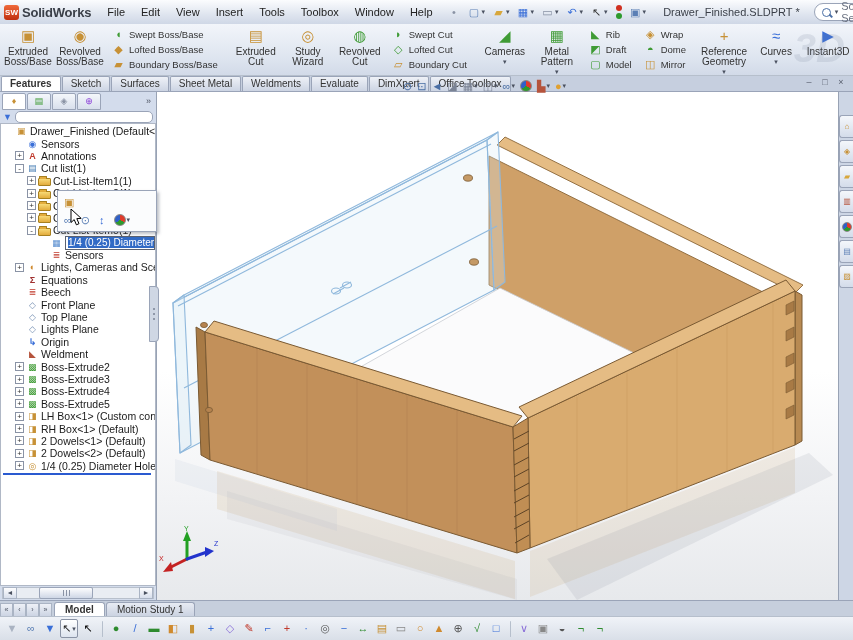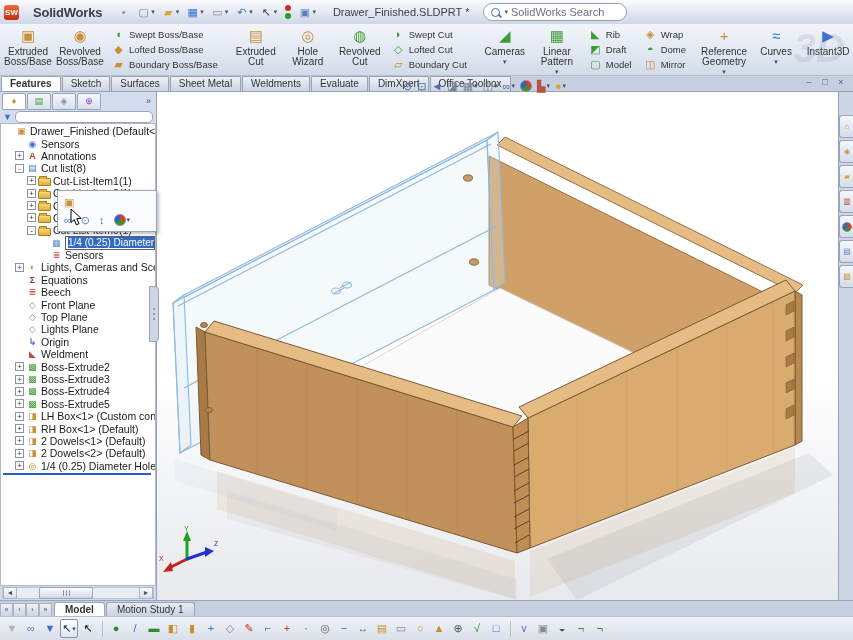--- a/index.html
+++ b/index.html
@@ -3,21 +3,21 @@
 <meta charset="utf-8">
 <style>
   html,body{margin:0;padding:0;}
   body{width:853px;height:640px;position:relative;overflow:hidden;
        font-family:"Liberation Sans",sans-serif;background:#dfe5ee;font-size:11px;color:#222;
        -webkit-font-smoothing:antialiased;}
   
   #titlebar{position:absolute;left:0;top:0;width:853px;height:24px;
     background:linear-gradient(#fbfcfe,#dfe5ef 60%,#cfd7e6);border-bottom:1px solid #aab4c4;
     display:flex;align-items:center;}
-  .logo{display:flex;align-items:center;gap:14px;padding:0 8px 0 4px;}
+  .logo{display:flex;align-items:center;gap:3px;padding:0 8px 0 4px;}
   .logo-badge{width:15px;height:15px;border-radius:3px;background:linear-gradient(#f06a3a,#c03010);
     color:#fff;font-size:8px;font-weight:bold;display:flex;align-items:center;justify-content:center;}
   .logo-text{font-size:13px;font-weight:bold;color:#3a3f48;letter-spacing:-0.2px;}
   #menubar{display:flex;align-items:center;height:100%;}
   .menu-item{padding:0 8px;line-height:23px;color:#222;cursor:default;}
   #quickbar{display:flex;align-items:center;gap:1px;margin-left:4px;}
   .qicon{display:flex;align-items:center;height:18px;padding:0 2px;border:1px solid transparent;border-radius:2px;}
   .qg{width:13px;text-align:center;font-size:11px;line-height:13px;}
   .qg.traffic{position:relative;width:7px;height:15px;}
   .qg.traffic::before{content:"";position:absolute;top:0;left:1px;width:6px;height:6px;border-radius:50%;background:#d03020;}
@@ -151,20 +151,30 @@
   .bg-g{font-size:11px;line-height:13px;}
 </style>
 </head>
 <body>
 
 <div id="titlebar">
   <span class="logo">
     <span class="logo-badge">SW</span>
     <span class="logo-text">SolidWorks</span>
   </span>
+  <span id="menubar">
+      <span class="menu-item">File</span>
+      <span class="menu-item">Edit</span>
+      <span class="menu-item">View</span>
+      <span class="menu-item">Insert</span>
+      <span class="menu-item">Tools</span>
+      <span class="menu-item">Toolbox</span>
+      <span class="menu-item">Window</span>
+      <span class="menu-item">Help</span>
+    </span>
   <span id="quickbar">
       <span class="qicon">
     <span class="qg" style="color: rgb(138, 147, 165);">•</span>
 
   </span>
       <span class="qicon">
     <span class="qg" style="color: rgb(91, 127, 181);">▢</span>
     <span class="caret">▾</span>
   </span>
       <span class="qicon">
@@ -231,21 +241,21 @@
     </div>
   </div>
   <div class="rb-sep"></div>
   <div class="rb-big">
     <span class="rb-ic" style="color: rgb(199, 145, 54);">▤</span>
     <span class="rb-lbl">Extruded
 Cut</span>
   </div>
   <div class="rb-big">
     <span class="rb-ic" style="color: rgb(199, 145, 54);">◎</span>
-    <span class="rb-lbl">Hole
+    <span class="rb-lbl">Study
 Wizard</span>
   </div>
   <div class="rb-big">
     <span class="rb-ic" style="color: rgb(63, 155, 53);">◍</span>
     <span class="rb-lbl">Revolved
 Cut</span>
   </div>
   <div class="rb-stack">
     <div class="rb-small">
       <span class="rb-sic" style="color: rgb(63, 155, 53);">◗</span>
@@ -261,21 +271,21 @@
     </div>
   </div>
   <div class="rb-sep"></div>
   <div class="rb-big">
     <span class="rb-ic" style="color: rgb(63, 155, 53);">◢</span>
     <span class="rb-lbl">Cameras</span>
     <span class="rb-caret">▾</span>
   </div>
   <div class="rb-big">
     <span class="rb-ic" style="color: rgb(63, 155, 53);">▦</span>
-    <span class="rb-lbl">Linear
+    <span class="rb-lbl">Metal
 Pattern</span>
     <span class="rb-caret">▾</span>
   </div>
   <div class="rb-stack">
     <div class="rb-small">
       <span class="rb-sic" style="color: rgb(63, 155, 53);">◣</span>
       <span class="rb-slbl">Rib</span>
     </div>
     <div class="rb-small">
       <span class="rb-sic" style="color: rgb(63, 155, 53);">◩</span>
@@ -430,21 +440,21 @@
     <span class="tlabel">Sensors</span>
   </div>
         <div class="trow d1">
     <span class="texp">+</span>
     <span class="ticon i-annot"></span>
     <span class="tlabel">Annotations</span>
   </div>
         <div class="trow d1">
     <span class="texp">-</span>
     <span class="ticon i-cutlist"></span>
-    <span class="tlabel">Cut list(8)</span>
+    <span class="tlabel">Cut list(1)</span>
   </div>
         <div class="trow d2">
     <span class="texp">+</span>
     <span class="ticon i-folder"></span>
     <span class="tlabel">Cut-List-Item1(1)</span>
   </div>
         <div class="trow d2">
     <span class="texp">+</span>
     <span class="ticon i-folder"></span>
     <span class="tlabel">Cut-List-Item2(1)</span>

